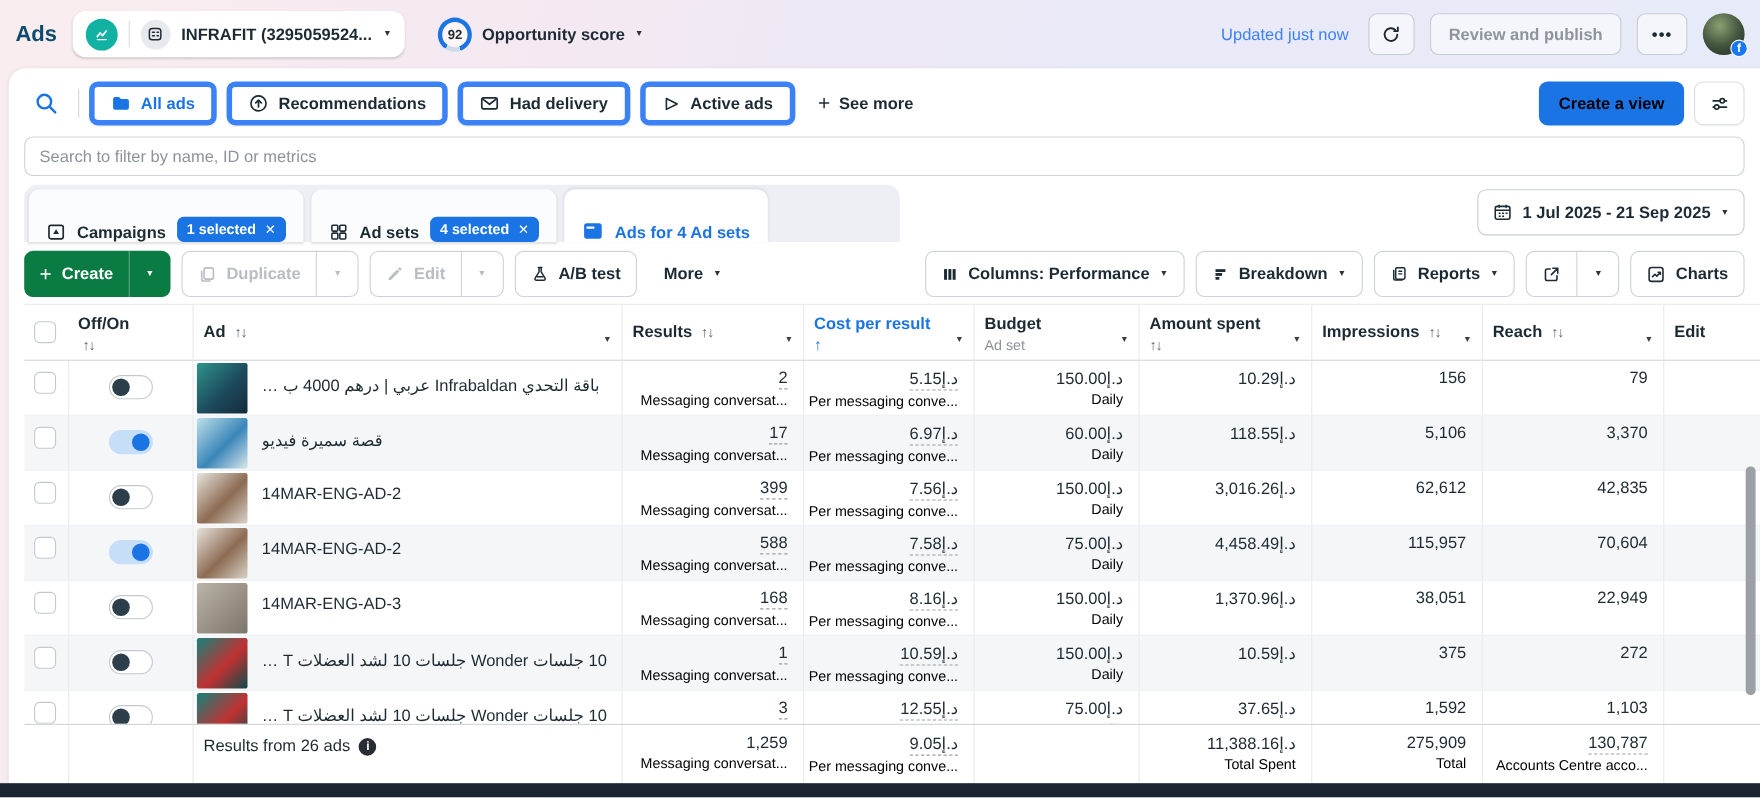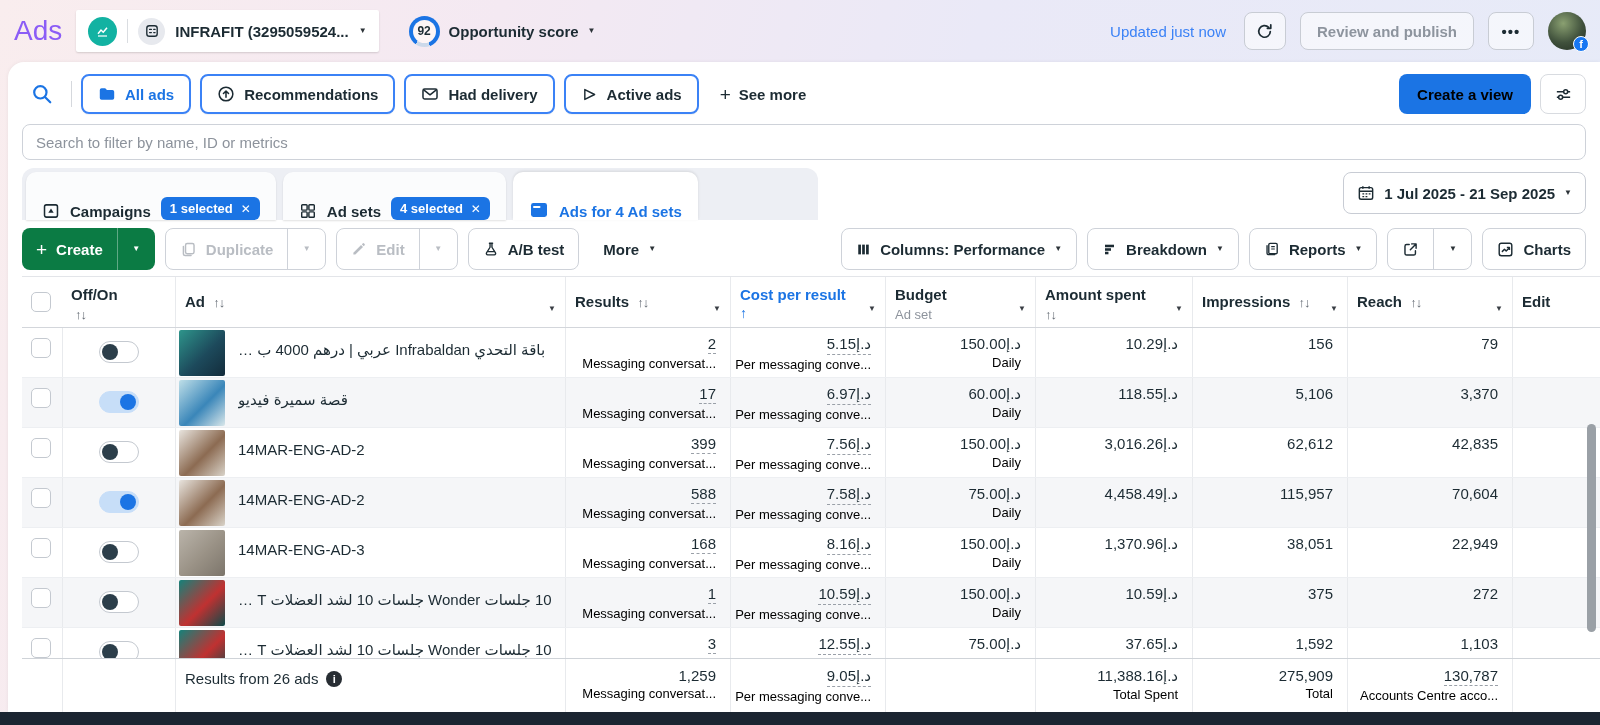--- a/index.html
+++ b/index.html
@@ -5,22 +5,22 @@
   *{box-sizing:border-box;margin:0;padding:0}
   html,body{width:1600px;height:725px;overflow:hidden}
   body{
     font-family:"Liberation Sans","DejaVu Sans",sans-serif;
     background:linear-gradient(105deg,#f9edee 0%,#f4e9f2 28%,#eae9f7 55%,#e6ebf8 100%);
     color:#1c2b33;position:relative;font-size:15px;
   }
   svg{display:block}
   
   .topbar{height:62px;display:flex;align-items:center;padding:0 14px;gap:14px}
-  .app-title{font-size:28px;font-weight:400;color:#8b5cf6}
-  .account-pill{background:#fff;border-radius:2px;height:42px;display:flex;align-items:center;gap:10px;
+  .app-title{font-size:20px;font-weight:700;color:#0c4a6e}
+  .account-pill{background:#fff;border-radius:12px;height:42px;display:flex;align-items:center;gap:10px;
     padding:0 12px;box-shadow:0 1px 2px rgba(0,0,0,.15);cursor:pointer}
   .brand-circle{width:29px;height:29px;border-radius:50%;background:#12b2a2;display:flex;align-items:center;justify-content:center}
   .pill-divider{width:1px;height:24px;background:#dadde1}
   .biz-circle{width:27px;height:27px;border-radius:50%;background:#e7e9ee;display:flex;align-items:center;justify-content:center}
   .account-label{font-weight:700;font-size:15px}
   .caret{font-size:8px;color:#2c3338;line-height:1}
   .opp{display:flex;align-items:center;gap:9px;margin-left:16px;cursor:pointer}
   .ring{width:31px;height:31px;border-radius:50%;background:conic-gradient(from 215deg,#1b74e4 0 305deg,#ccd9ea 305deg 360deg);
     display:flex;align-items:center;justify-content:center}
   .ring-inner{width:23px;height:23px;border-radius:50%;background:#fdf5f6;display:flex;align-items:center;justify-content:center;
@@ -37,21 +37,21 @@
     position:relative;cursor:pointer;flex-shrink:0}
   .fb-badge{position:absolute;right:-3px;bottom:-2px;width:16px;height:16px;border-radius:50%;background:#1877f2;
     color:#fff;font-size:11px;font-weight:700;display:flex;align-items:center;justify-content:center;border:1px solid #fff}
   
   .card{position:absolute;left:8px;right:0;top:62px;bottom:13px;background:#fff;border-top-left-radius:16px;
     display:flex;flex-direction:column;box-shadow:0 0 4px rgba(0,0,0,.06);overflow:hidden}
   
   .filter-row{display:flex;align-items:center;gap:9px;margin:12px 14px 0;height:40px}
   .search-btn{width:40px;height:40px;display:flex;align-items:center;justify-content:center;border-radius:8px;cursor:pointer}
   .v-divider{width:1px;height:26px;background:#d5d8dd}
-  .chip{height:40px;display:flex;align-items:center;gap:9px;padding:0 15px;border:2px solid #3b82f6;border-radius:8px;
+  .chip{height:40px;display:flex;align-items:center;gap:9px;padding:0 15px;border:5px solid #3b82f6;border-radius:8px;
     background:#fff;box-shadow:0 1px 1px rgba(0,0,0,.05);font-weight:700;font-size:15px;cursor:pointer;white-space:nowrap}
   .chip.active-chip{color:#1b74e4}
   .see-more{display:flex;align-items:center;gap:8px;font-weight:700;padding:0 12px;cursor:pointer}
   .plus-glyph{font-size:19px;font-weight:400;line-height:1}
   .f-spacer{flex:1}
   .create-view{height:40px;background:#1b74e4;color:#000000;font-weight:700;font-size:15px;border:none;border-radius:8px;
     padding:0 18px;cursor:pointer}
   .sliders-btn{width:46px;height:40px;border:1px solid #d8dbe0;border-radius:8px;background:#fff;display:flex;
     align-items:center;justify-content:center;cursor:pointer}
   

